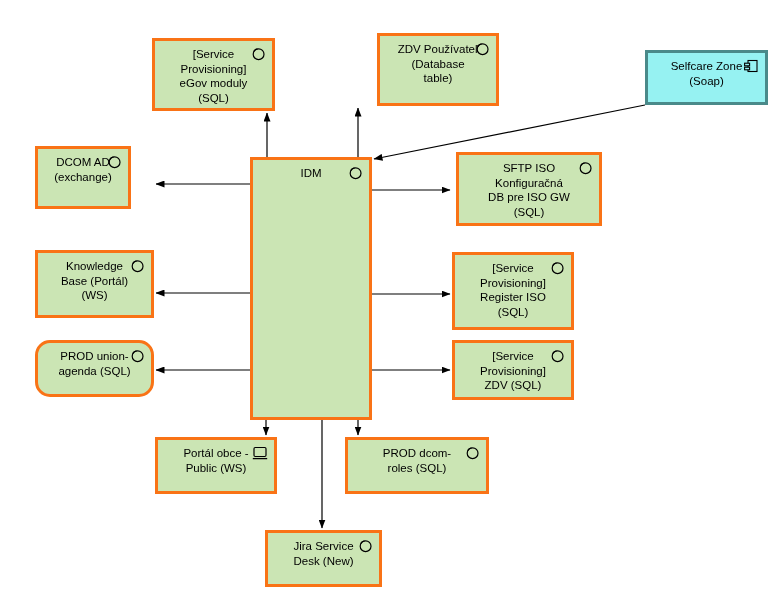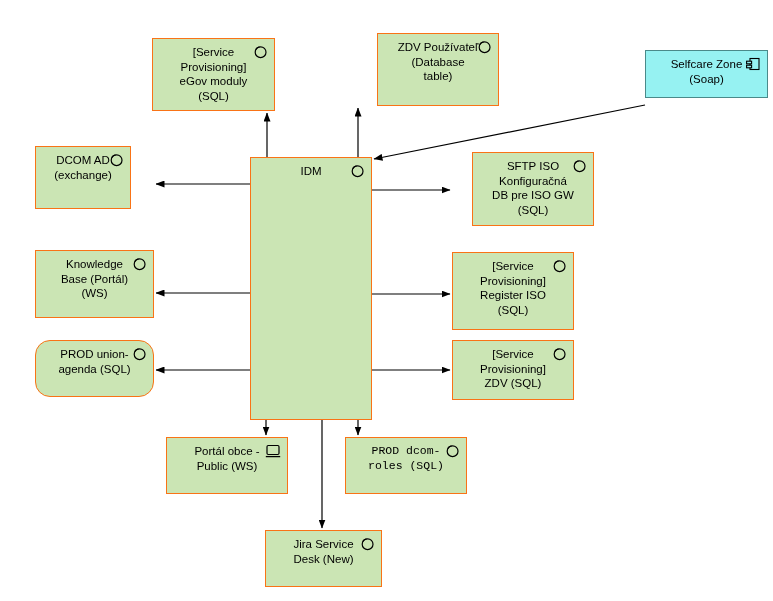--- a/index.html
+++ b/index.html
@@ -11,21 +11,21 @@
     position: relative;
     width: 773px;
     height: 601px;
     background: #ffffff;
     font-family: "Liberation Sans", sans-serif;
     overflow: hidden;
   }
   .node {
     position: absolute;
     box-sizing: border-box;
-    border: 1px solid #f97316;
+    border: 3px solid #f97316;
     background: #cbe5b4;
     color: #000000;
     font-size: 11.5px;
     line-height: 14.5px;
     text-align: center;
     padding-top: 6px;
     padding-left: 6px;
     padding-right: 6px;
     z-index: 5;
   }
@@ -92,21 +92,21 @@
       </div>
       <div class="node" style="left: 345px; top: 33px; width: 122px; height: 73px; margin-left: 32px;">
         <span class="node-label">ZDV Používateľ
 (Database
 table)</span>
         <span class="node-icon"><svg viewBox="0 0 16 16" width="16" height="16">
             <circle cx="8.6" cy="8.2" r="5.4" fill="none" stroke="#000" stroke-width="1.2"></circle>
             <path d="M3.6 5.6 A5.4 5.4 0 0 1 7.6 2.9" fill="none" stroke="#000" stroke-width="1.2"></path>
           </svg></span>
       </div>
-      <div class="node cyan" style="left: 645px; top: 50px; width: 123px; height: 48px;">
+      <div class="node cyan" style="left: 645px; top: 50px; width: 123px; height: 55px;">
         <span class="node-label">Selfcare Zone
 (Soap)</span>
         <span class="node-icon"><svg viewBox="0 0 16 16" width="16" height="16">
             <rect x="5" y="2.5" width="9" height="11" fill="none" stroke="#000" stroke-width="1.1"></rect>
             <rect x="1.6" y="5.2" width="5" height="2.6" fill="#96f2f2" stroke="#000" stroke-width="1.1"></rect>
             <rect x="1.6" y="9.2" width="5" height="2.6" fill="#96f2f2" stroke="#000" stroke-width="1.1"></rect>
           </svg></span>
       </div>
       <div class="node" style="left: 250px; top: 157px; width: 122px; height: 263px;">
         <span class="node-label">IDM</span>
@@ -116,21 +116,21 @@
           </svg></span>
       </div>
       <div class="node" style="left: 35px; top: 146px; width: 96px; height: 63px;">
         <span class="node-label">DCOM AD
 (exchange)</span>
         <span class="node-icon"><svg viewBox="0 0 16 16" width="16" height="16">
             <circle cx="8.6" cy="8.2" r="5.4" fill="none" stroke="#000" stroke-width="1.2"></circle>
             <path d="M3.6 5.6 A5.4 5.4 0 0 1 7.6 2.9" fill="none" stroke="#000" stroke-width="1.2"></path>
           </svg></span>
       </div>
-      <div class="node" style="left: 472px; top: 152px; width: 122px; height: 74px;">
+      <div class="node" style="left: 456px; top: 152px; width: 146px; height: 74px;">
         <span class="node-label">SFTP ISO
 Konfiguračná
 DB pre ISO GW
 (SQL)</span>
         <span class="node-icon"><svg viewBox="0 0 16 16" width="16" height="16">
             <circle cx="8.6" cy="8.2" r="5.4" fill="none" stroke="#000" stroke-width="1.2"></circle>
             <path d="M3.6 5.6 A5.4 5.4 0 0 1 7.6 2.9" fill="none" stroke="#000" stroke-width="1.2"></path>
           </svg></span>
       </div>
       <div class="node" style="left: 35px; top: 250px; width: 119px; height: 68px;">
@@ -162,29 +162,29 @@
       </div>
       <div class="node" style="left: 452px; top: 340px; width: 122px; height: 60px;">
         <span class="node-label">[Service
 Provisioning]
 ZDV (SQL)</span>
         <span class="node-icon"><svg viewBox="0 0 16 16" width="16" height="16">
             <circle cx="8.6" cy="8.2" r="5.4" fill="none" stroke="#000" stroke-width="1.2"></circle>
             <path d="M3.6 5.6 A5.4 5.4 0 0 1 7.6 2.9" fill="none" stroke="#000" stroke-width="1.2"></path>
           </svg></span>
       </div>
-      <div class="node" style="left: 155px; top: 437px; width: 122px; height: 57px; margin-left: 11px;">
+      <div class="node" style="left: 155px; top: 437px; width: 122px; height: 57px;">
         <span class="node-label">Portál obce -
 Public (WS)</span>
         <span class="node-icon"><svg viewBox="0 0 16 16" width="16" height="16">
             <rect x="2" y="2.5" width="12" height="9" rx="1.2" fill="none" stroke="#000" stroke-width="1.2"></rect>
             <path d="M0.8 13.6 H15.2" stroke="#000" stroke-width="1.3"></path>
           </svg></span>
       </div>
-      <div class="node" style="left: 345px; top: 437px; width: 122px; height: 57px; font-family: Liberation Mono, monospace;">
+      <div class="node" style="left: 345px; top: 437px; width: 144px; height: 57px;">
         <span class="node-label">PROD dcom-
 roles (SQL)</span>
         <span class="node-icon"><svg viewBox="0 0 16 16" width="16" height="16">
             <circle cx="8.6" cy="8.2" r="5.4" fill="none" stroke="#000" stroke-width="1.2"></circle>
             <path d="M3.6 5.6 A5.4 5.4 0 0 1 7.6 2.9" fill="none" stroke="#000" stroke-width="1.2"></path>
           </svg></span>
       </div>
       <div class="node" style="left: 265px; top: 530px; width: 117px; height: 57px;">
         <span class="node-label">Jira Service
 Desk (New)</span>

